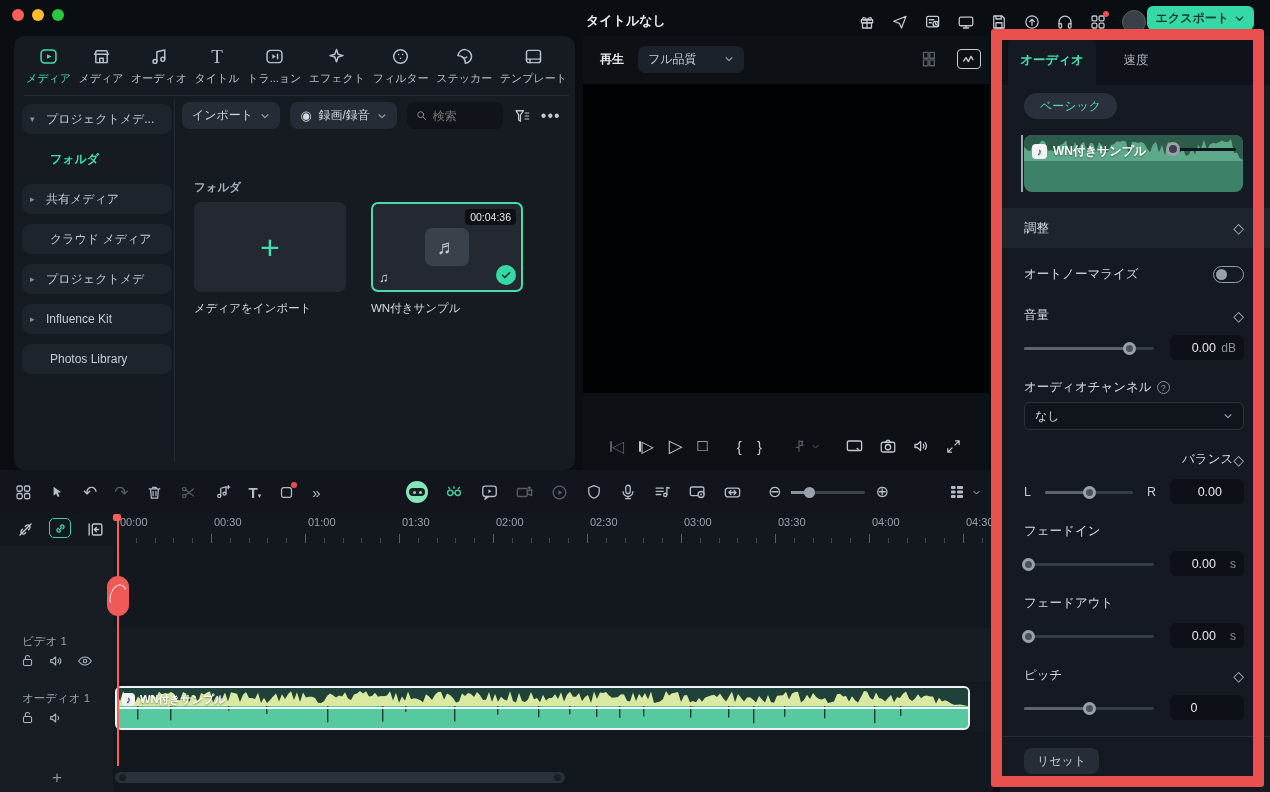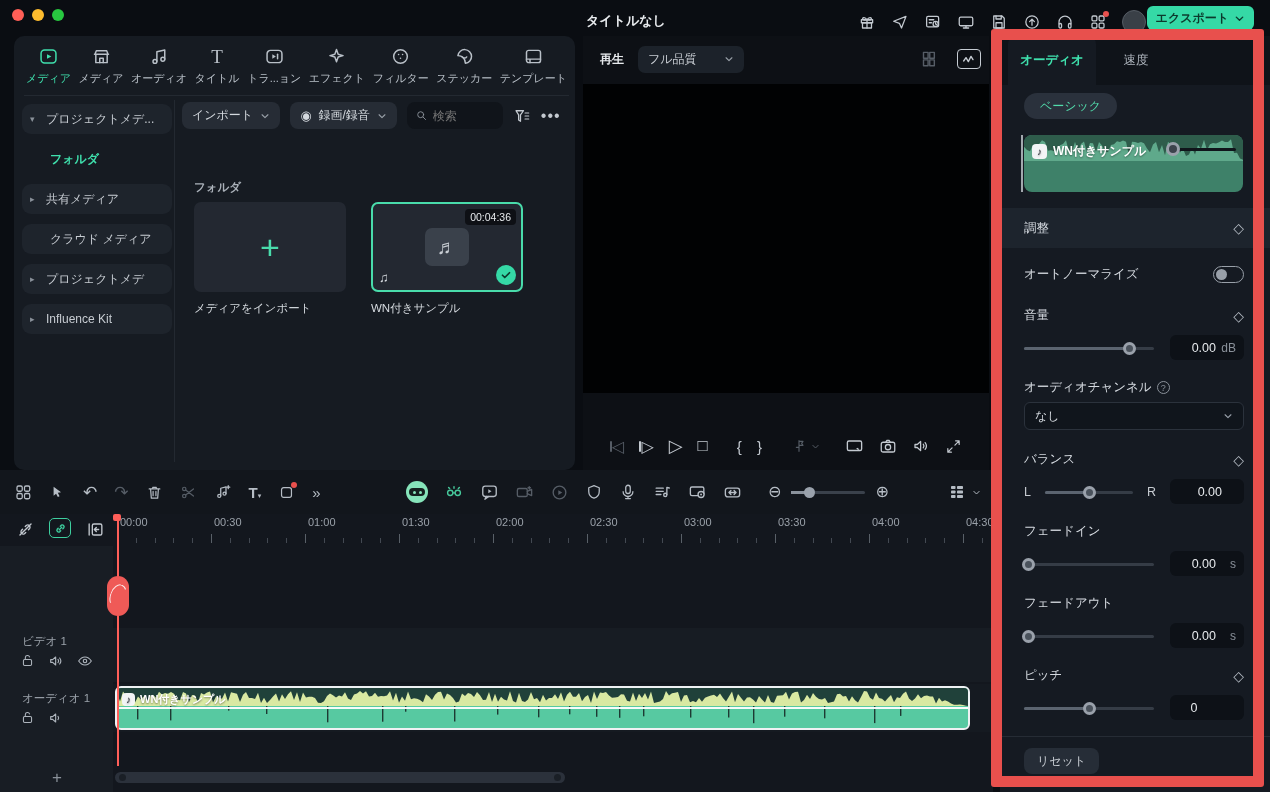--- a/index.html
+++ b/index.html
@@ -313,20 +313,23 @@
           <span>クラウド メディア</span>
         </div>
       <div class="side-item">
           <span class="arr">▸</span>
           <span>プロジェクトメデ</span>
         </div>
       <div class="side-item">
           <span class="arr">▸</span>
           <span>Influence Kit</span>
         </div>
+      <div class="side-item indent">
+          <span>Photos Library</span>
+        </div>
     </aside>
     <div class="lib-divider"></div>
 
     <div class="media-toolbar">
       <div class="mbtn">
           <span>インポート</span>
           <svg class="ic" viewBox="0 0 24 24" width="10" height="10" style="stroke-width:2.6;color:#9aa1a9">
             <path d="M5 9l7 7 7-7"></path>
           </svg>
         </div>
@@ -501,21 +504,21 @@
       <span class="ilabel">オーディオチャンネル</span>
       <span class="qmark">?</span>
     </div>
     <div class="ddown">
       <span>なし</span>
       <svg class="ic" viewBox="0 0 24 24" width="10" height="10" style="stroke-width:2.6;color:#9aa1ab">
           <path d="M5 9l7 7 7-7"></path>
         </svg>
     </div>
 
-    <div class="irow" style="top:415px;">
+    <div class="irow" style="top:415px;justify-content:flex-end;">
       <span class="ilabel">バランス</span>
       <span class="diamond">◇</span>
     </div>
     <div class="irow" style="top:443px;">
       <span class="lr">L</span>
       <span class="strack" style="width:88px;">
           <span class="tr"></span>
           <span class="fill" style="width:44px;"></span>
           <span class="hd" style="left:38px;"></span>
         </span>

